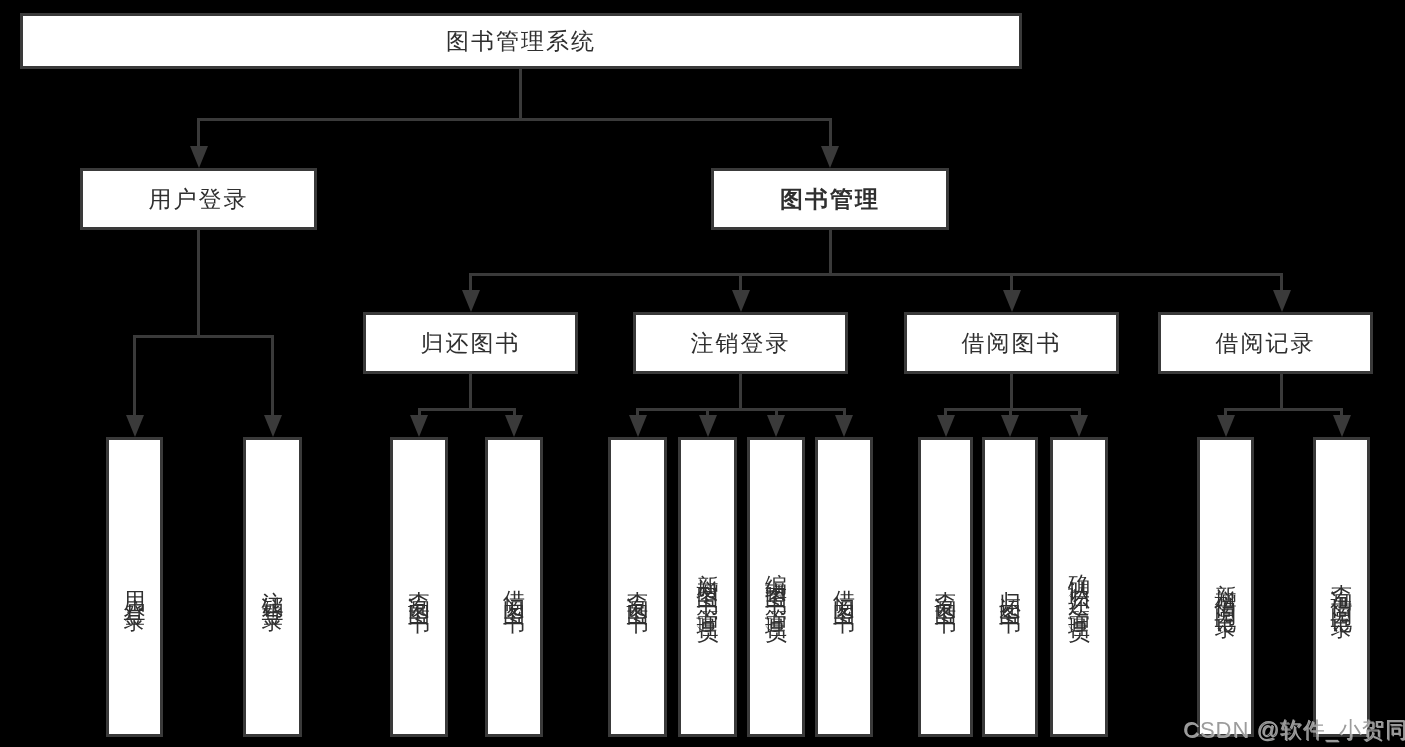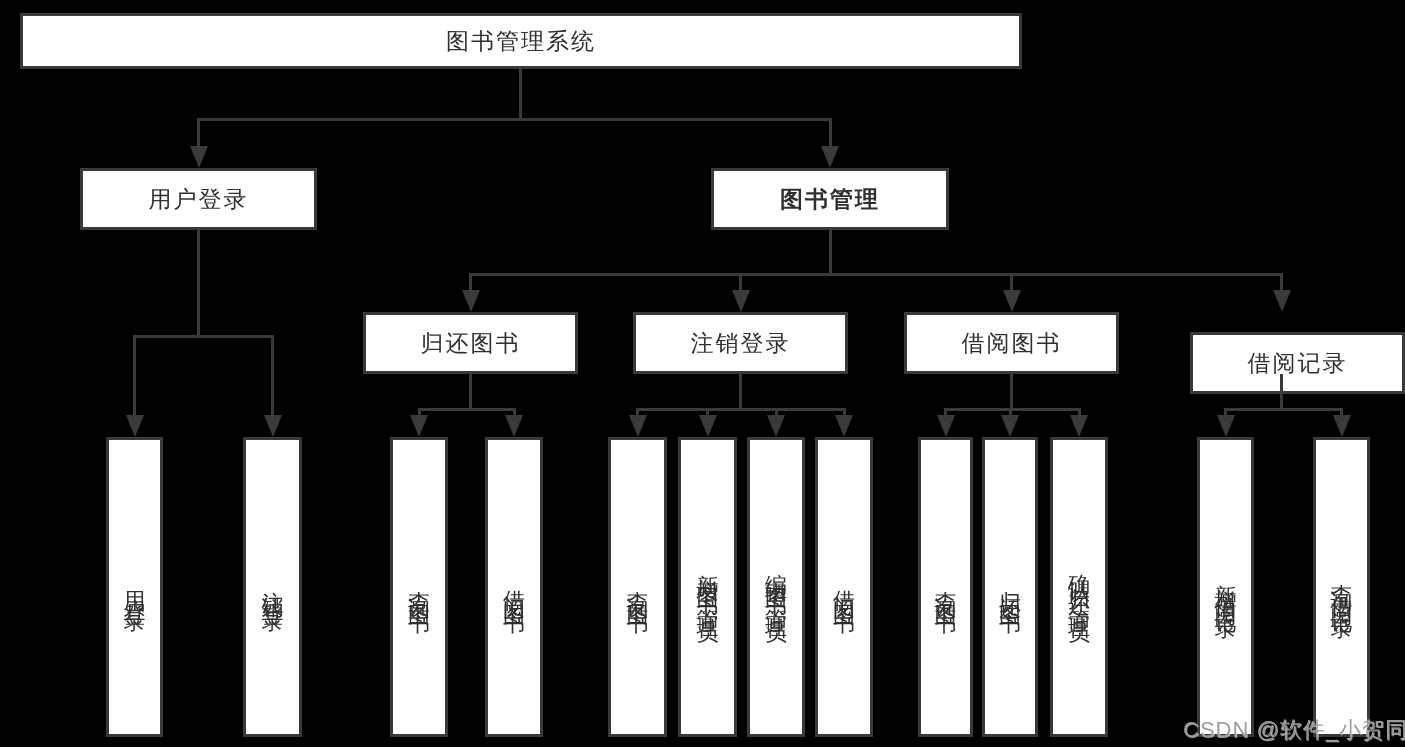--- a/index.html
+++ b/index.html
@@ -101,21 +101,21 @@
 
   <div class="hbox" style="left:363px;top:312px;width:215px;height:62px;">
     <span>归还图书</span>
   </div>
   <div class="hbox" style="left:633px;top:312px;width:215px;height:62px;">
     <span>注销登录</span>
   </div>
   <div class="hbox" style="left:904px;top:312px;width:215px;height:62px;">
     <span>借阅图书</span>
   </div>
-  <div class="hbox" style="left:1190px;top:312px;width:215px;height:62px;margin-top:20px;">
+  <div class="hbox" style="left:1158px;top:312px;width:215px;height:62px;">
     <span>借阅记录</span>
   </div>
 
   <div class="v" style="left:469px;top:374px;height:36px;"></div>
   <div class="v" style="left:739px;top:374px;height:36px;"></div>
   <div class="v" style="left:1010px;top:374px;height:36px;"></div>
   <div class="v" style="left:1280px;top:374px;height:36px;"></div>
 
   <div class="h" style="left:418px;top:408px;width:98px;"></div>
   <div class="v" style="left:418px;top:408px;height:12px;"></div>

